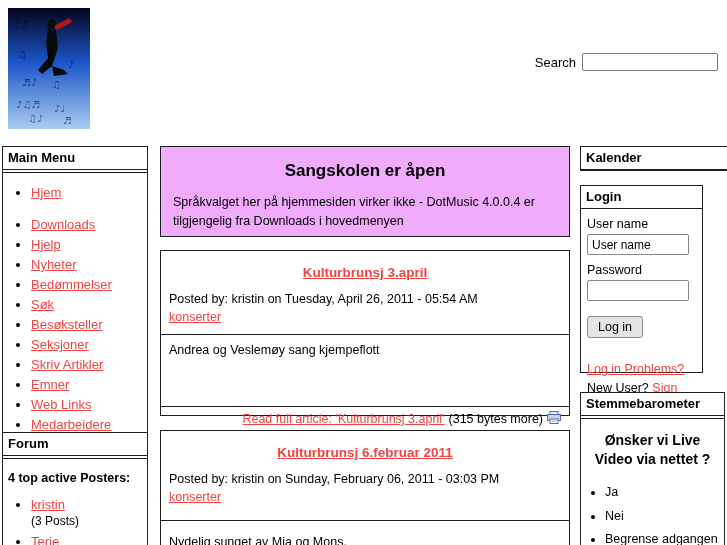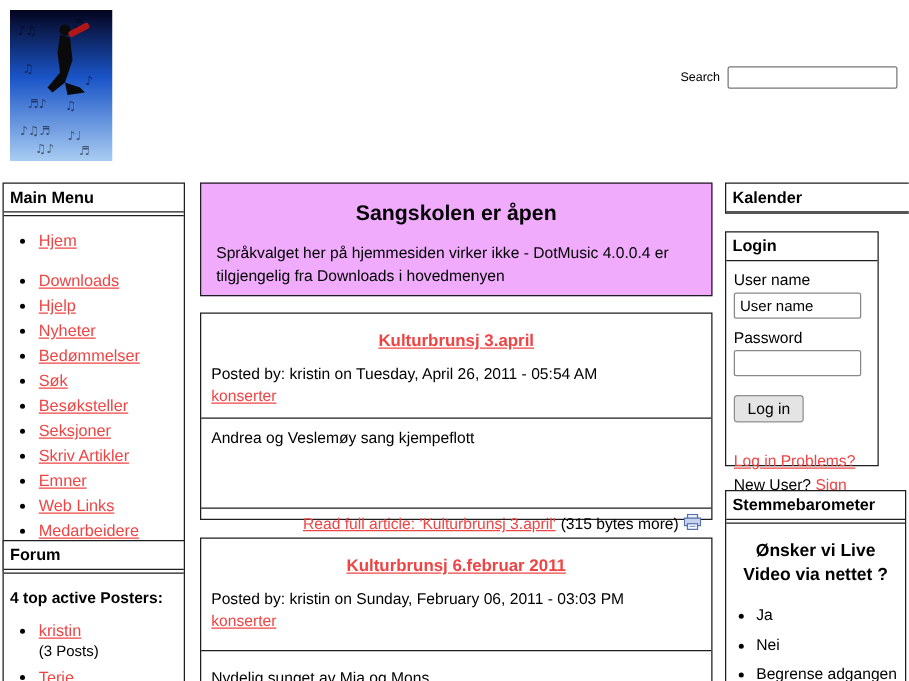--- a/index.html
+++ b/index.html
@@ -6,21 +6,21 @@
   body {
     width:727px; height:545px; position:relative; overflow:hidden;
     background:#ffffff; font-family:"Liberation Sans", sans-serif;
     color:#000; font-size:12.5px;
   }
   a { color:#ef4444; text-decoration:underline; cursor:pointer; }
 
   
   .logo { position:absolute; left:8px; top:8px; width:82px; height:121px; }
   .search-row { position:absolute; top:53px; right:9px; display:flex; align-items:center; }
-  .search-label { font-size:10px; margin-right:6px; }
+  .search-label { font-size:13px; margin-right:6px; }
   .search-input {
     width:128px; height:14px; border:1px solid #777; border-radius:2px;
     font-family:"Liberation Sans", sans-serif; font-size:12px; padding:1px 3px;
   }
 
   
   .box { position:absolute; border:1px solid #1e1e1e; background:#fff; box-sizing:border-box; }
   .box-header {
     font-weight:bold; font-size:13px; padding:3px 5px 4px 5px;
     border-bottom:1px solid #1e1e1e;

